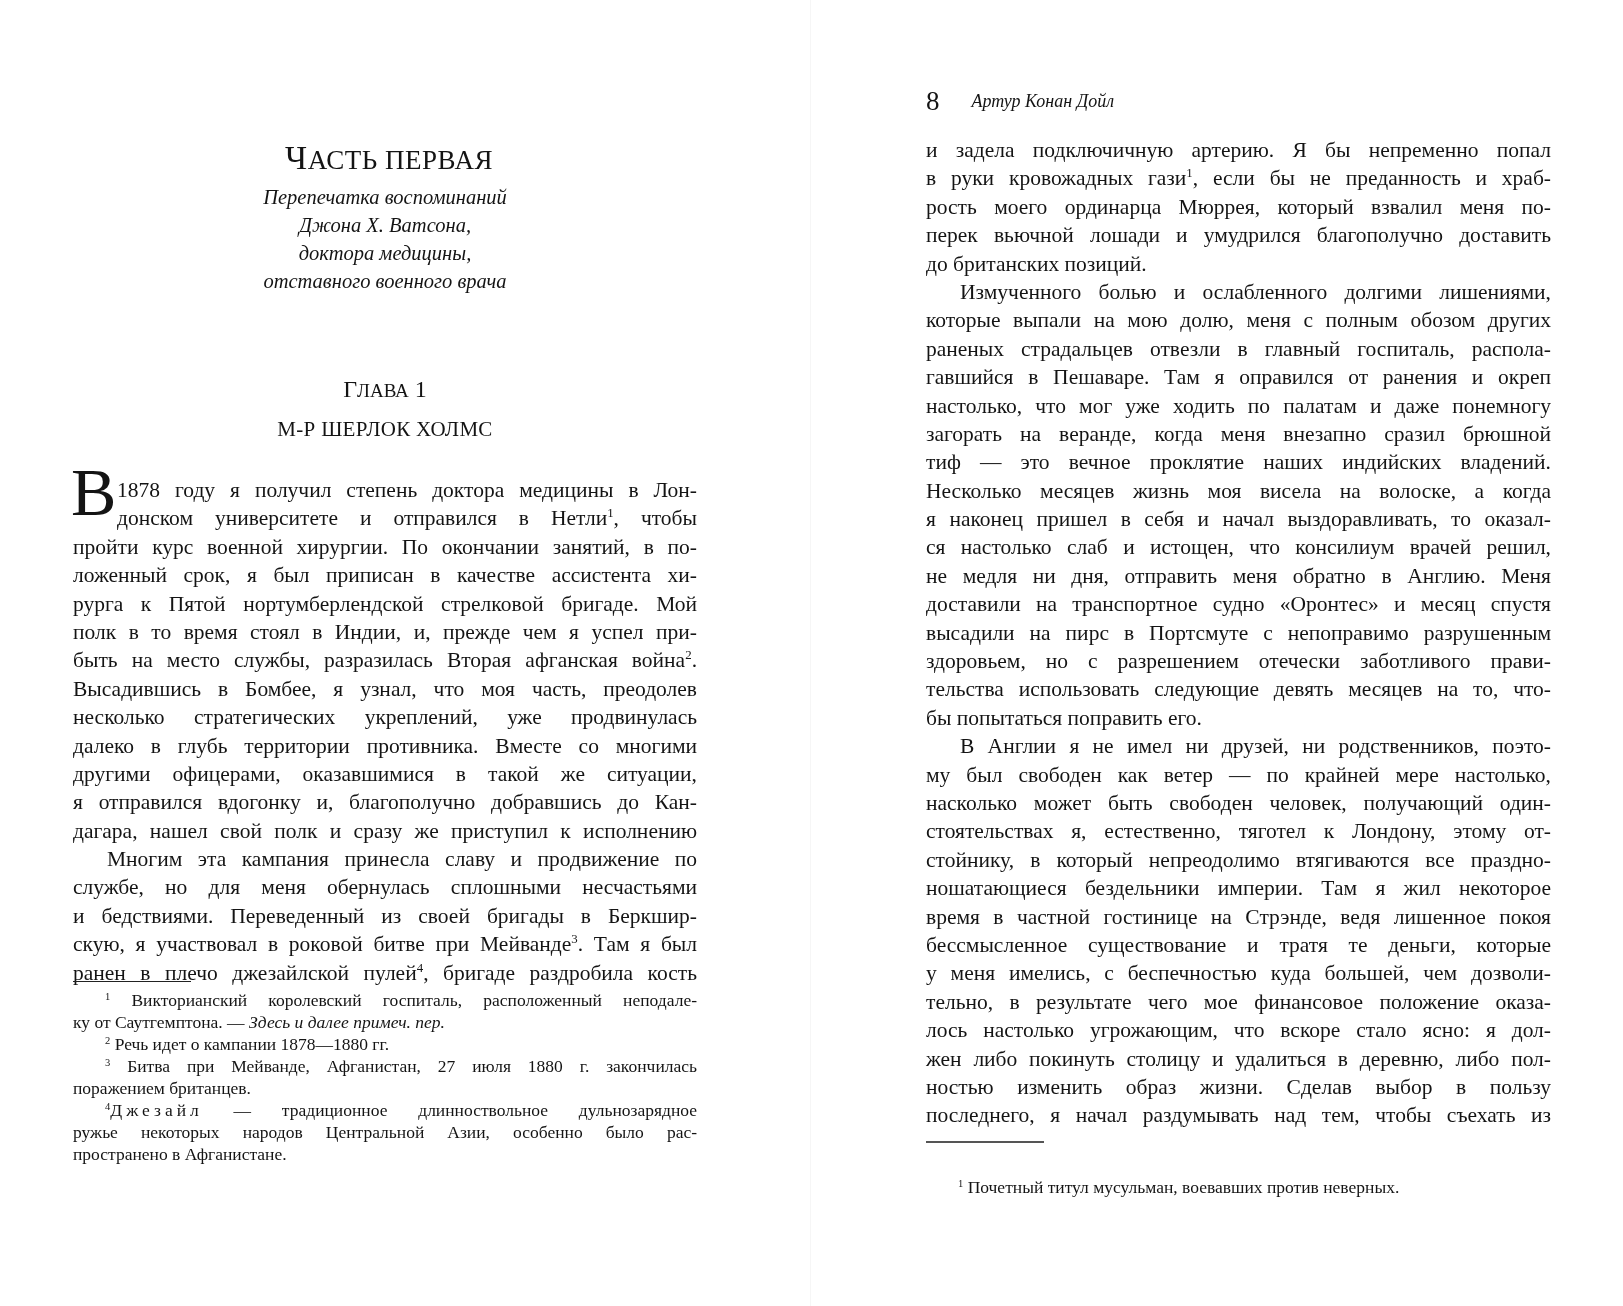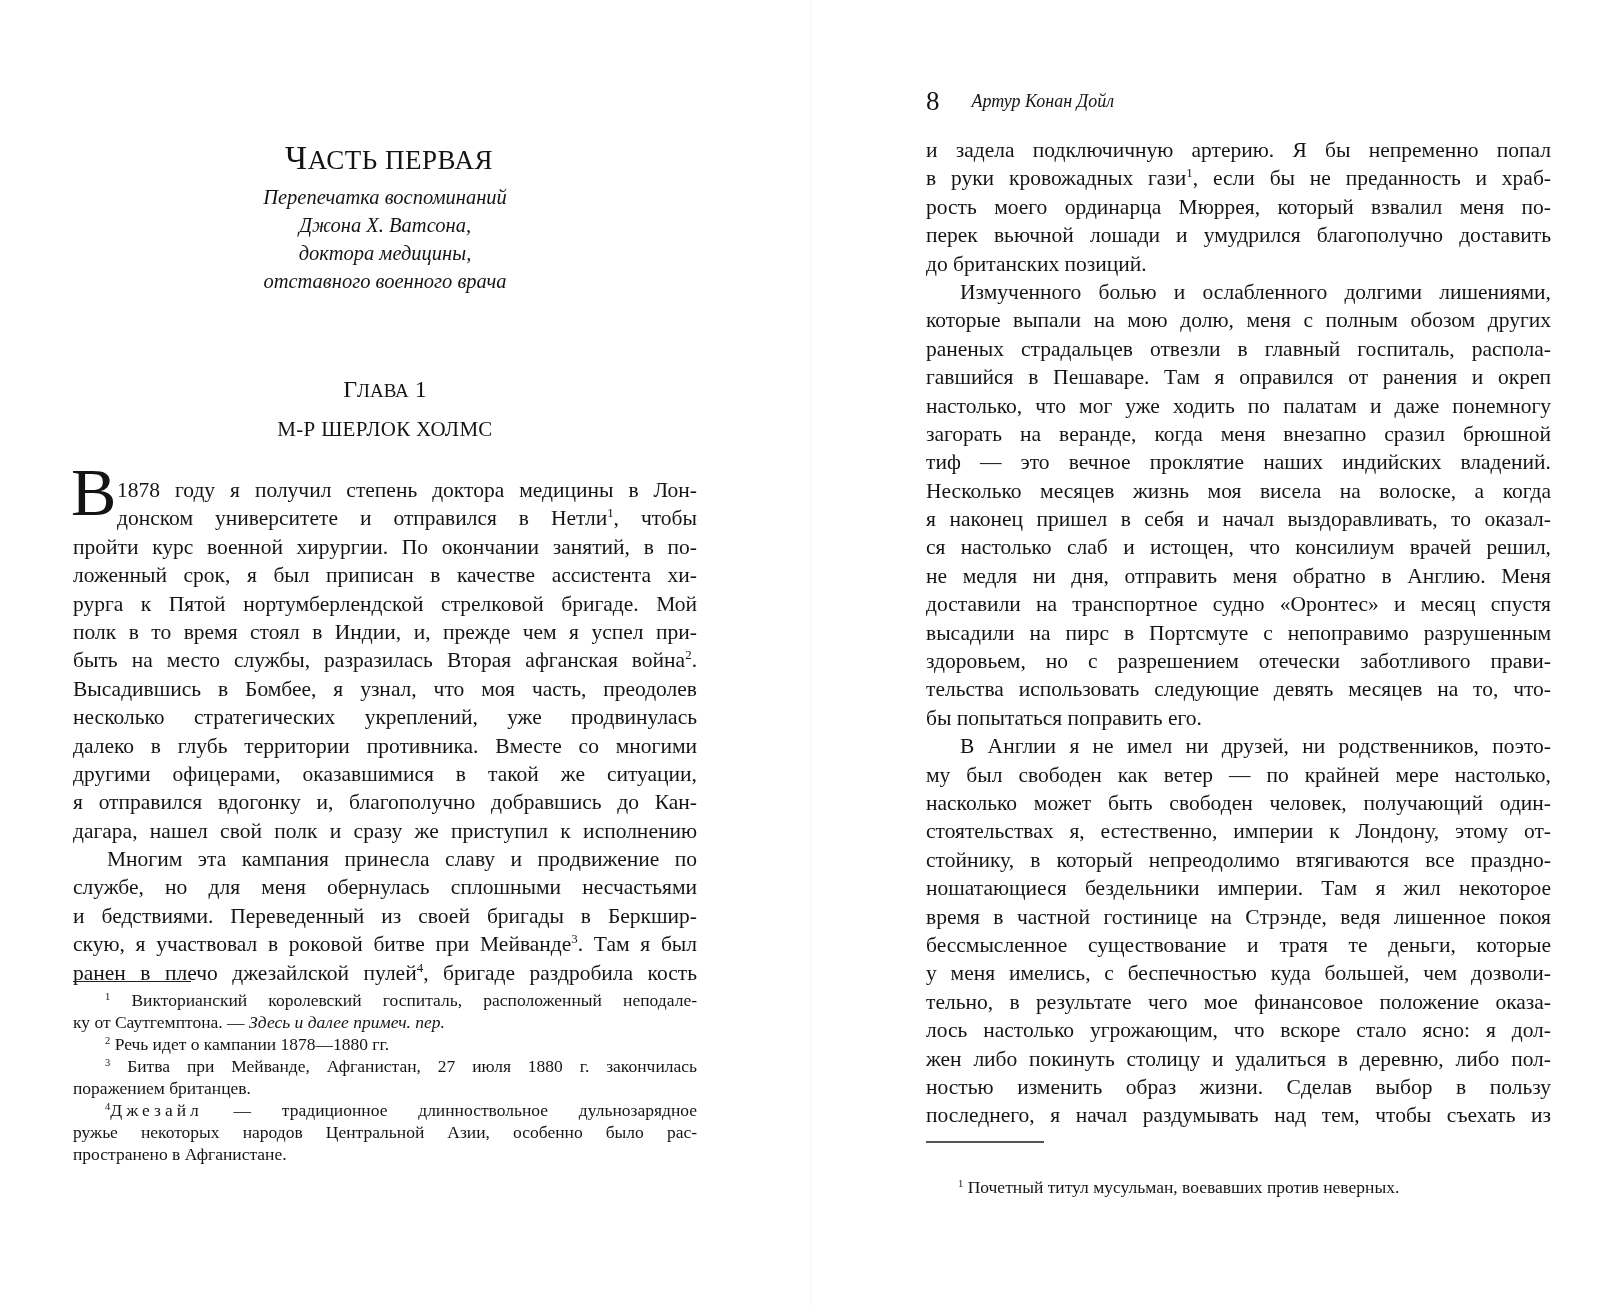--- a/index.html
+++ b/index.html
@@ -153,21 +153,21 @@
     <span class="line">ся настолько слаб и истощен, что консилиум врачей решил,</span>
     <span class="line">не медля ни дня, отправить меня обратно в Англию. Меня</span>
     <span class="line">доставили на транспортное судно «Оронтес» и месяц спустя</span>
     <span class="line">высадили на пирс в Портсмуте с непоправимо разрушенным</span>
     <span class="line">здоровьем, но с разрешением отечески заботливого прави-</span>
     <span class="line">тельства использовать следующие девять месяцев на то, что-</span>
     <span class="line last">бы попытаться поправить его.</span>
     <span class="line indent">В Англии я не имел ни друзей, ни родственников, поэто-</span>
     <span class="line">му был свободен как ветер — по крайней мере настолько,</span>
     <span class="line">насколько может быть свободен человек, получающий один-</span>
-    <span class="line">стоятельствах я, естественно, империи к Лондону, этому от-</span>
+    <span class="line">стоятельствах я, естественно, тяготел к Лондону, этому от-</span>
     <span class="line">стойнику, в который непреодолимо втягиваются все праздно-</span>
     <span class="line">ношатающиеся бездельники империи. Там я жил некоторое</span>
     <span class="line">время в частной гостинице на Стрэнде, ведя лишенное покоя</span>
     <span class="line">бессмысленное существование и тратя те деньги, которые</span>
     <span class="line">у меня имелись, с беспечностью куда большей, чем дозволи-</span>
     <span class="line">тельно, в результате чего мое финансовое положение оказа-</span>
     <span class="line">лось настолько угрожающим, что вскоре стало ясно: я дол-</span>
     <span class="line">жен либо покинуть столицу и удалиться в деревню, либо пол-</span>
     <span class="line">ностью изменить образ жизни. Сделав выбор в пользу</span>
     <span class="line">последнего, я начал раздумывать над тем, чтобы съехать из</span>

